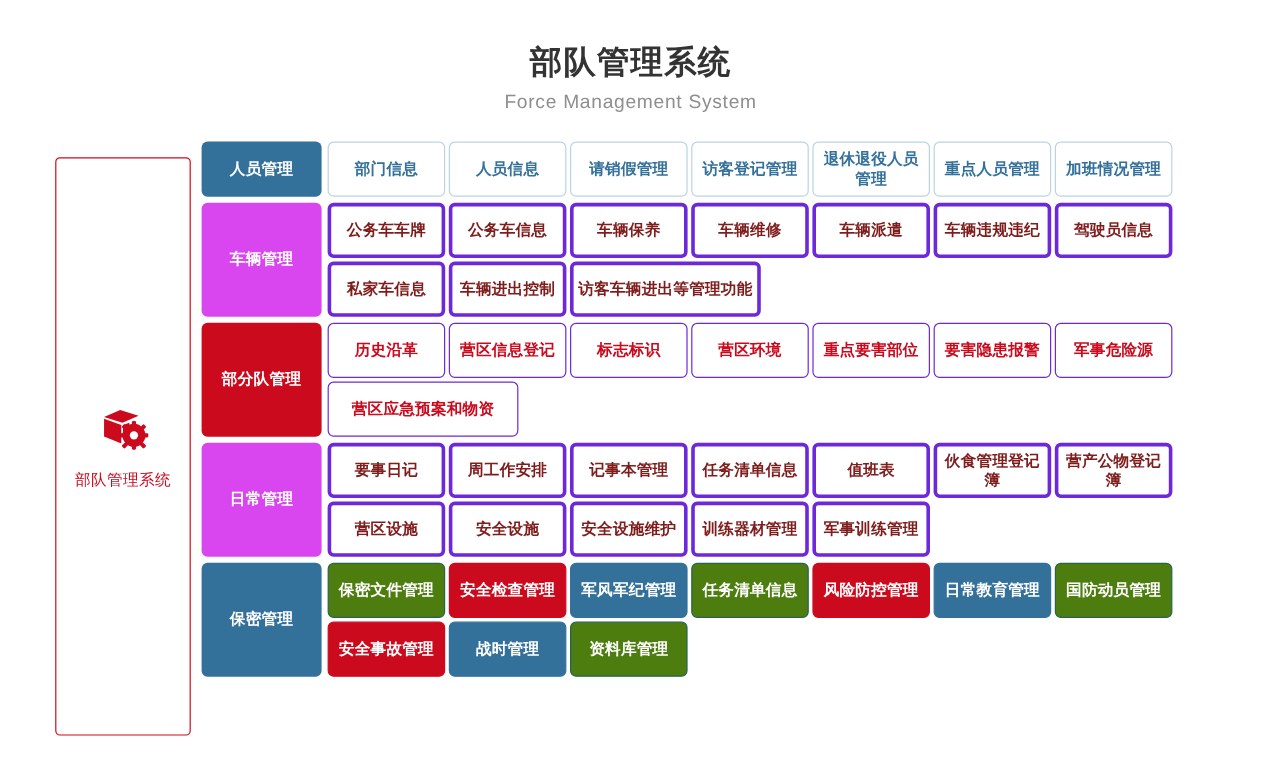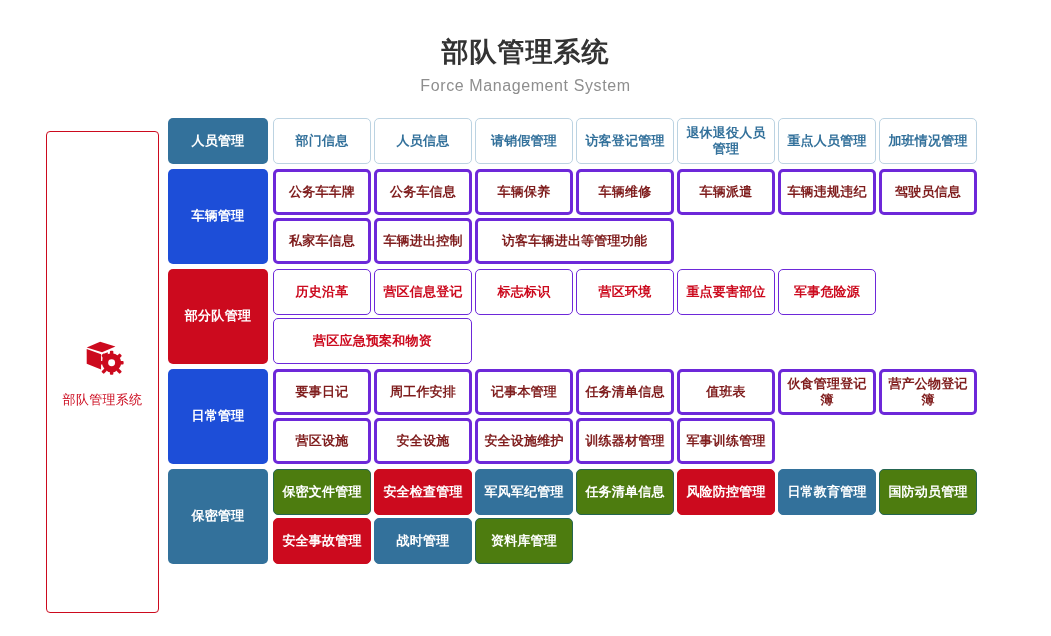--- a/index.html
+++ b/index.html
@@ -93,21 +93,21 @@
     justify-content: center;
     color: #ffffff;
     font-size: 13px;
     font-weight: bold;
     text-align: center;
     letter-spacing: 0.3px;
     margin-right: 5px;
     line-height: 1.25;
   }
   .cat.blue  { background: #33719b; }
-  .cat.green { background: #1d4ed8; }
+  .cat.green { background: #d946ef; }
   .cat.red   { background: #cc0a1e; }
 
   .items {
     flex: 1;
     display: flex;
     flex-wrap: wrap;
     gap: 3px;
     align-content: flex-start;
   }
   .cell {
@@ -119,21 +119,21 @@
     align-items: center;
     justify-content: center;
     text-align: center;
     font-size: 13px;
     font-weight: bold;
     line-height: 1.22;
     letter-spacing: 0.2px;
     padding: 2px 3px;
     background: #ffffff;
   }
-  .cell.w2 { width: 199px; }
+  .cell.w2 { width: 159px; }
   
   .cell.o-blue  { border: 1px solid #bcd3e2; color: #33719b; }
   .cell.o-green { border: 3px solid #6d28d9; color: #7f1d1d; }
   .cell.o-red   { border: 1px solid #6d28d9; color: #cc0a1e; }
   
   .cell.f-blue  { background: #33719b; color: #ffffff; border: 1px solid #33719b; }
   .cell.f-green { background: #4d7c0f; color: #ffffff; border: 1px solid #256550; }
   .cell.f-red   { background: #cc0a1e; color: #ffffff; border: 1px solid #cc0a1e; }
 </style>
 </head>
@@ -204,20 +204,21 @@
         </div>
       </div>
       <div class="row">
         <div class="cat red">部分队管理</div>
         <div class="items">
           <div class="cell o-red">历史沿革</div>
           <div class="cell o-red">营区信息登记</div>
           <div class="cell o-red">标志标识</div>
           <div class="cell o-red">营区环境</div>
           <div class="cell o-red">重点要害部位</div>
+          <div class="cell o-red">要害隐患报警</div>
           <div class="cell o-red">军事危险源</div>
           <div class="cell o-red w2">营区应急预案和物资</div>
         </div>
       </div>
       <div class="row">
         <div class="cat green">日常管理</div>
         <div class="items">
           <div class="cell o-green">要事日记</div>
           <div class="cell o-green">周工作安排</div>
           <div class="cell o-green">记事本管理</div>

